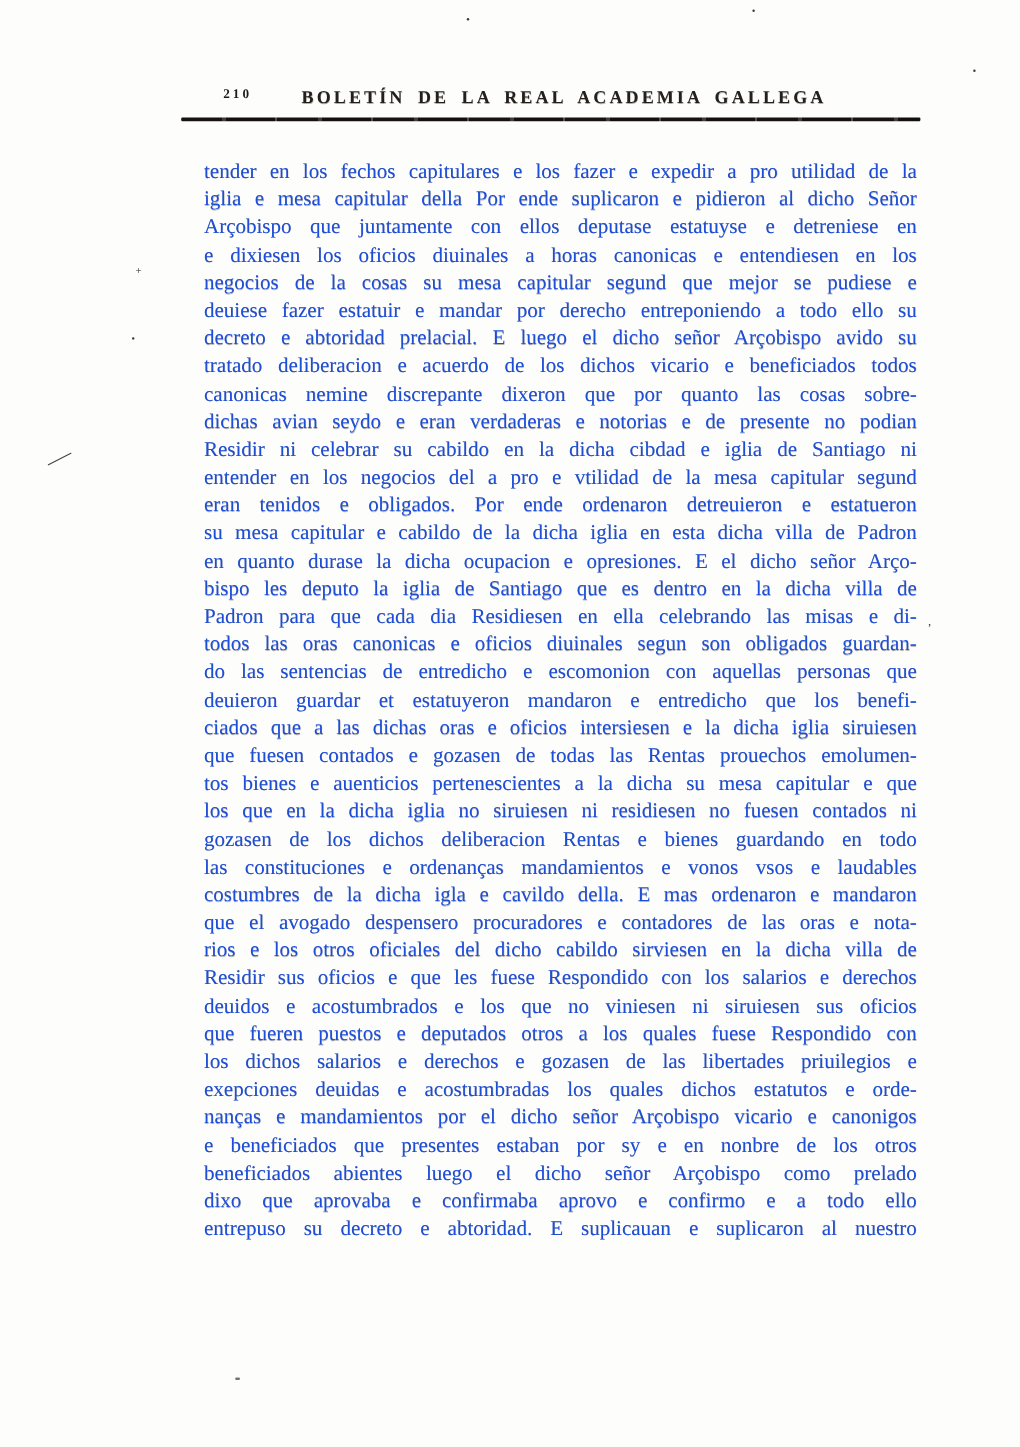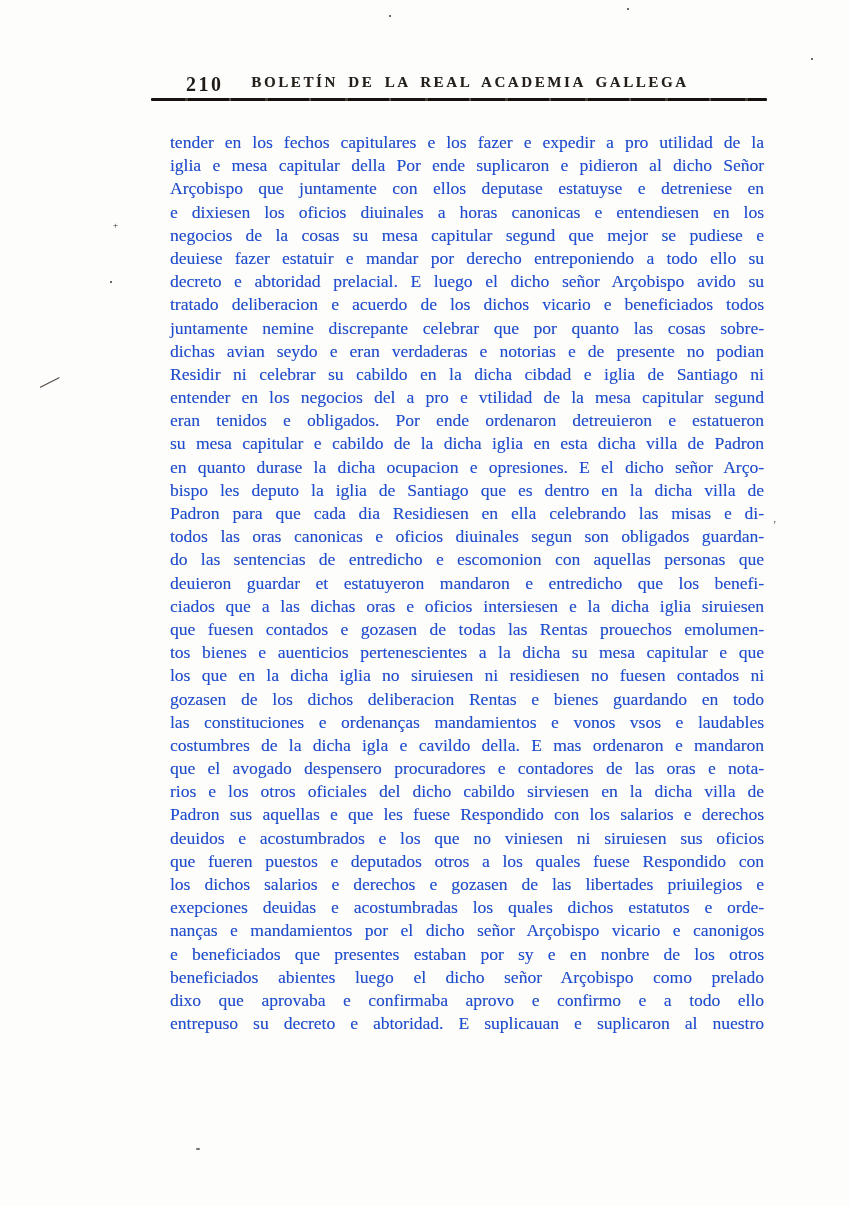--- a/index.html
+++ b/index.html
@@ -9,21 +9,21 @@
     position: relative;
     font-family: "Liberation Serif", "DejaVu Serif", serif;
     color: #221d18;
     overflow: hidden;
   }
   .page { position: absolute; inset: 0; }
 
   
   .page-number {
     position: absolute; left: 186px; top: 73px;
-    font-size: 20px; letter-spacing: 2.5px; font-weight: bold;
+    font-size: 11px; letter-spacing: 2.5px; font-weight: bold;
     color: #1f1b16;
   }
   .journal-title {
     position: absolute; left: 470px; top: 74px;
     transform: translateX(-50%);
     font-size: 15px; letter-spacing: 2.6px; word-spacing: 4px;
     font-weight: bold; white-space: nowrap;
     color: #241f1a;
     text-shadow: 0.3px 0.3px 0 rgba(34,29,24,0.35);
   }
@@ -86,42 +86,42 @@
 
   <div class="text-block" id="text-block">
       <div class="line">tender en los fechos capitulares e los fazer e expedir a pro utilidad de la</div>
       <div class="line">iglia e mesa capitular della Por ende suplicaron e pidieron al dicho Señor</div>
       <div class="line">Arçobispo que juntamente con ellos deputase estatuyse e detreniese en</div>
       <div class="line">e dixiesen los oficios diuinales a horas canonicas e entendiesen en los</div>
       <div class="line">negocios de la cosas su mesa capitular segund que mejor se pudiese e</div>
       <div class="line">deuiese fazer estatuir e mandar por derecho entreponiendo a todo ello su</div>
       <div class="line">decreto e abtoridad prelacial. E luego el dicho señor Arçobispo avido su</div>
       <div class="line">tratado deliberacion e acuerdo de los dichos vicario e beneficiados todos</div>
-      <div class="line">juntamente nemine discrepante celebrar que por quanto las cosas sobre-</div>
+      <div class="line">canonicas nemine discrepante dixeron que por quanto las cosas sobre-</div>
       <div class="line">dichas avian seydo e eran verdaderas e notorias e de presente no podian</div>
       <div class="line">Residir ni celebrar su cabildo en la dicha cibdad e iglia de Santiago ni</div>
       <div class="line">entender en los negocios del a pro e vtilidad de la mesa capitular segund</div>
       <div class="line">eran tenidos e obligados. Por ende ordenaron detreuieron e estatueron</div>
       <div class="line">su mesa capitular e cabildo de la dicha iglia en esta dicha villa de Padron</div>
       <div class="line">en quanto durase la dicha ocupacion e opresiones. E el dicho señor Arço-</div>
       <div class="line">bispo les deputo la iglia de Santiago que es dentro en la dicha villa de</div>
       <div class="line">Padron para que cada dia Residiesen en ella celebrando las misas e di-</div>
       <div class="line">todos las oras canonicas e oficios diuinales segun son obligados guardan-</div>
       <div class="line">do las sentencias de entredicho e escomonion con aquellas personas que</div>
       <div class="line">deuieron guardar et estatuyeron mandaron e entredicho que los benefi-</div>
       <div class="line">ciados que a las dichas oras e oficios intersiesen e la dicha iglia siruiesen</div>
       <div class="line">que fuesen contados e gozasen de todas las Rentas prouechos emolumen-</div>
       <div class="line">tos bienes e auenticios pertenescientes a la dicha su mesa capitular e que</div>
       <div class="line">los que en la dicha iglia no siruiesen ni residiesen no fuesen contados ni</div>
       <div class="line">gozasen de los dichos deliberacion Rentas e bienes guardando en todo</div>
       <div class="line">las constituciones e ordenanças mandamientos e vonos vsos e laudables</div>
       <div class="line">costumbres de la dicha igla e cavildo della. E mas ordenaron e mandaron</div>
       <div class="line">que el avogado despensero procuradores e contadores de las oras e nota-</div>
       <div class="line">rios e los otros oficiales del dicho cabildo sirviesen en la dicha villa de</div>
-      <div class="line">Padron sus aquellas e que les fuese Respondido con los salarios e derechos</div>
+      <div class="line">Residir sus oficios e que les fuese Respondido con los salarios e derechos</div>
       <div class="line">deuidos e acostumbrados e los que no viniesen ni siruiesen sus oficios</div>
       <div class="line">que fueren puestos e deputados otros a los quales fuese Respondido con</div>
       <div class="line">los dichos salarios e derechos e gozasen de las libertades priuilegios e</div>
       <div class="line">exepciones deuidas e acostumbradas los quales dichos estatutos e orde-</div>
       <div class="line">nanças e mandamientos por el dicho señor Arçobispo vicario e canonigos</div>
       <div class="line">e beneficiados que presentes estaban por sy e en nonbre de los otros</div>
       <div class="line">beneficiados abientes luego el dicho señor Arçobispo como prelado</div>
       <div class="line">dixo que aprovaba e confirmaba aprovo e confirmo e a todo ello</div>
       <div class="line">entrepuso su decreto e abtoridad. E suplicauan e suplicaron al nuestro</div>
     </div>

